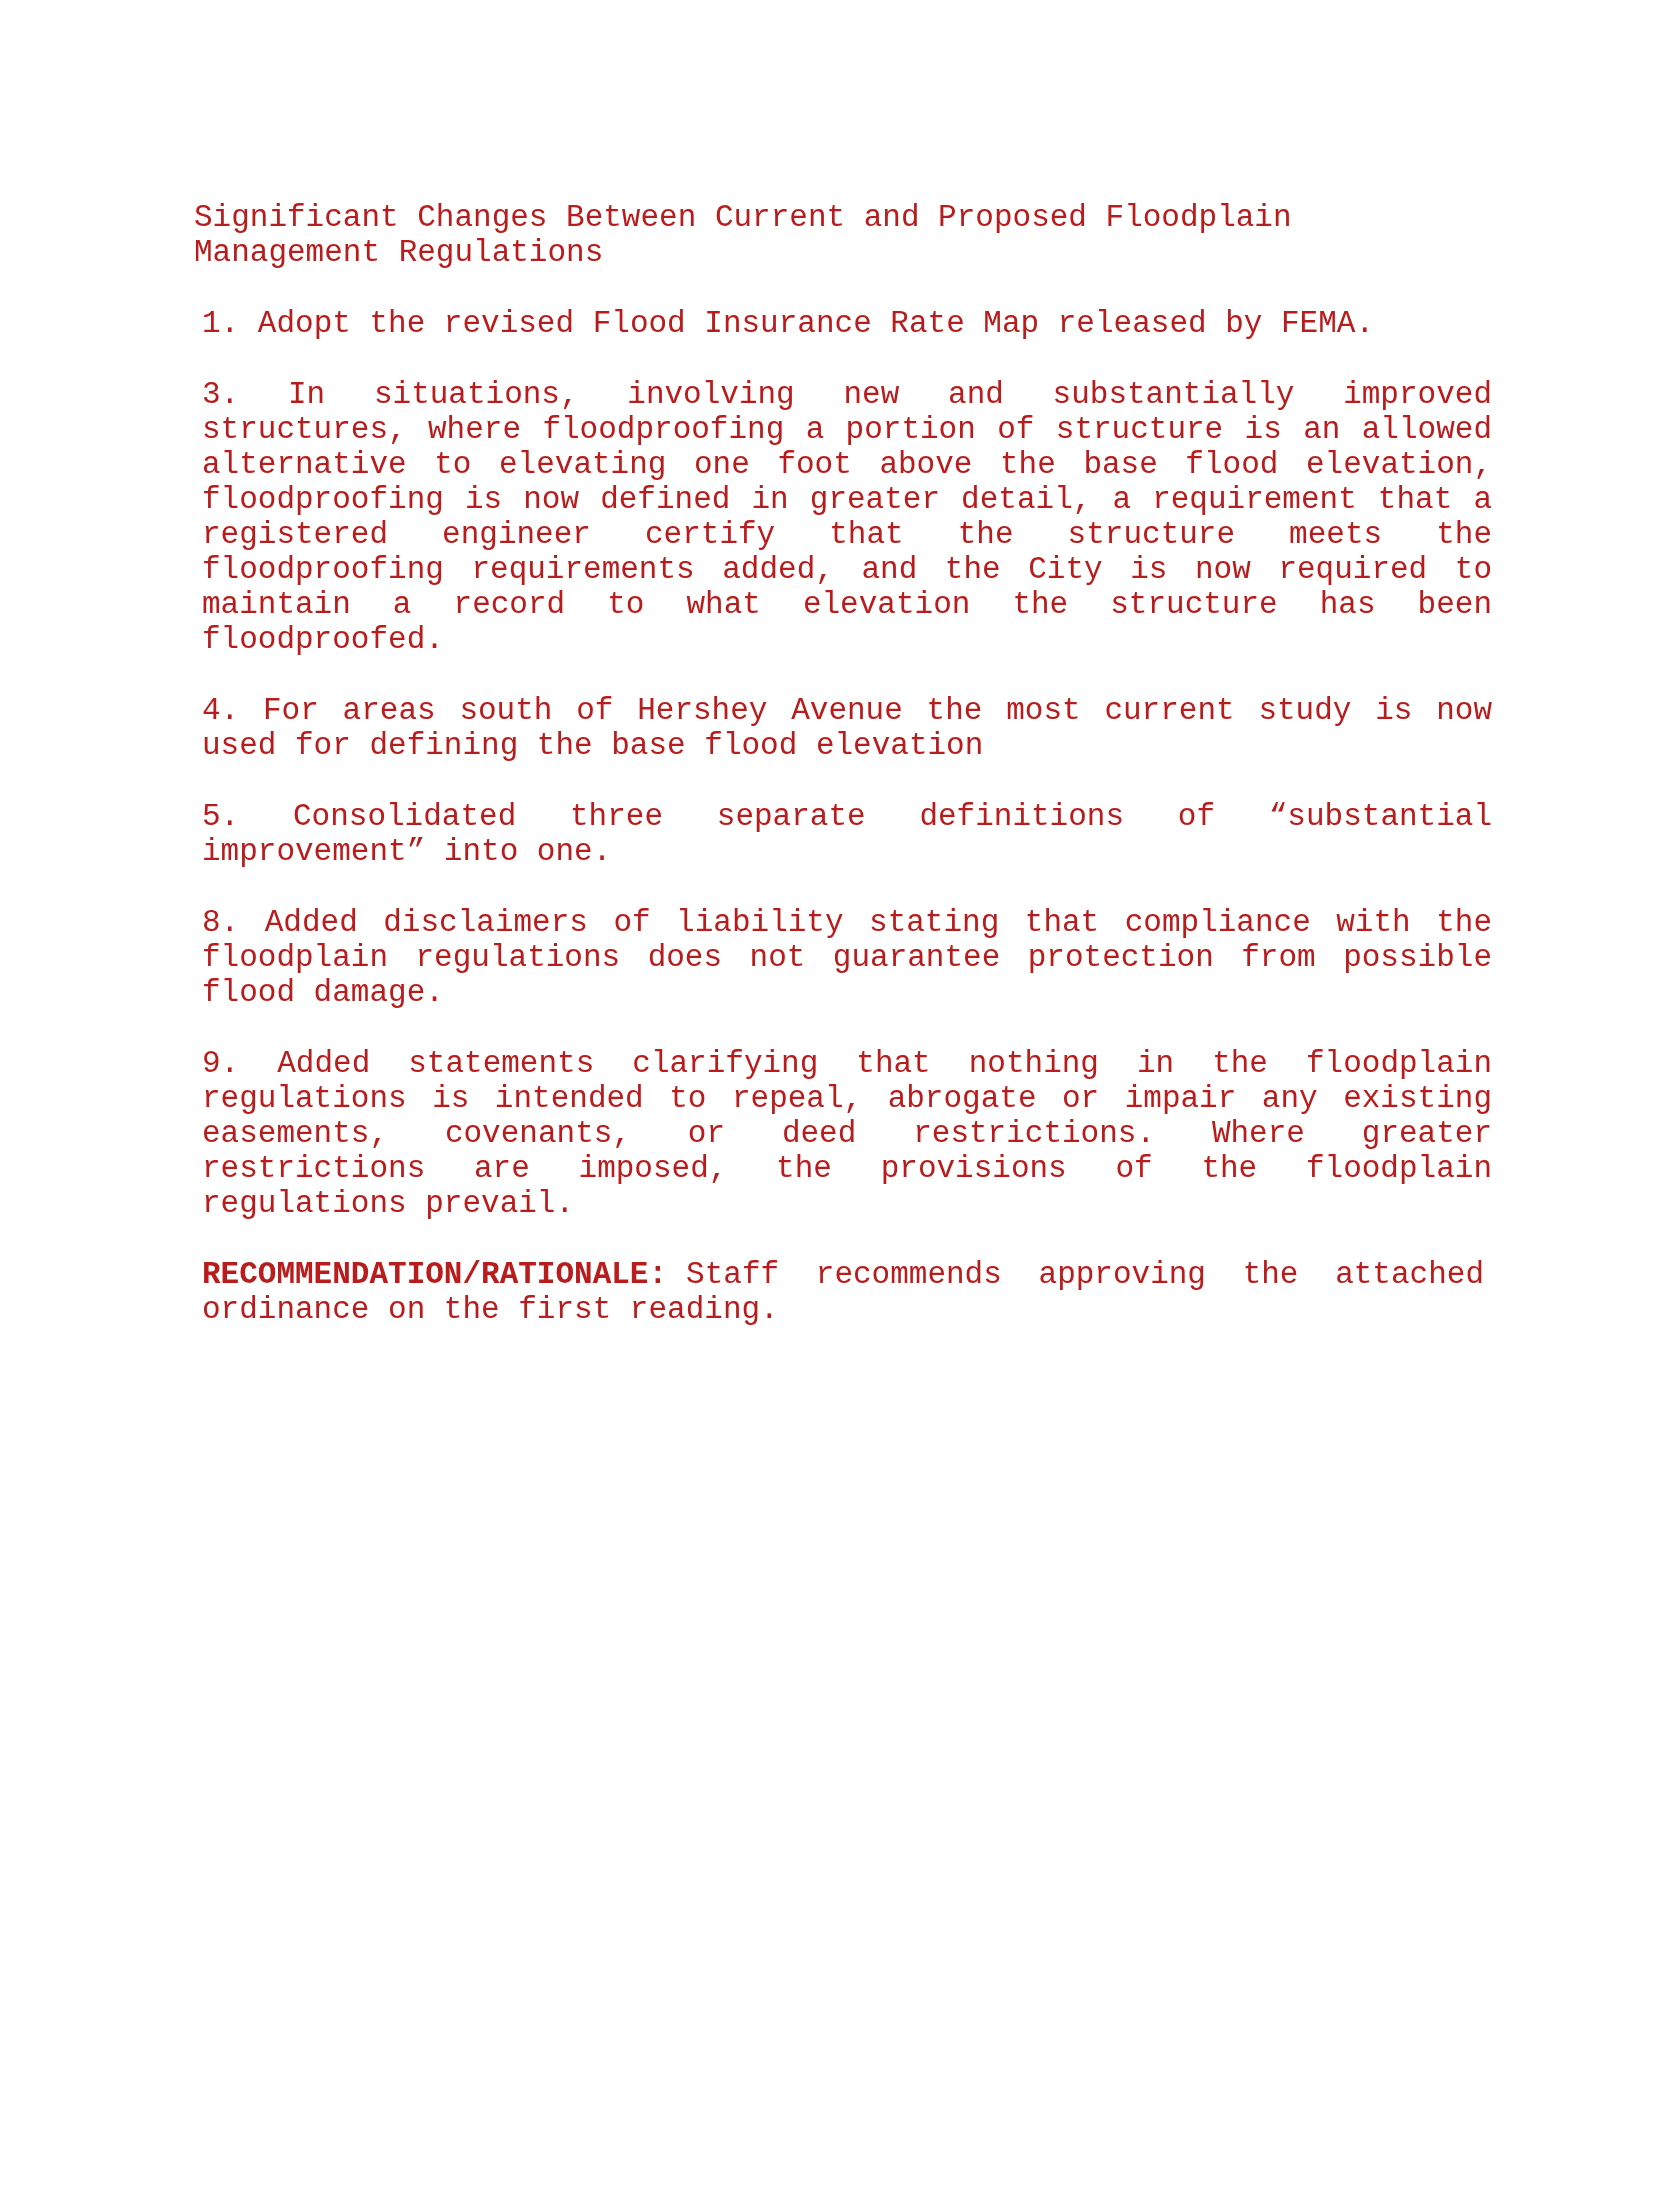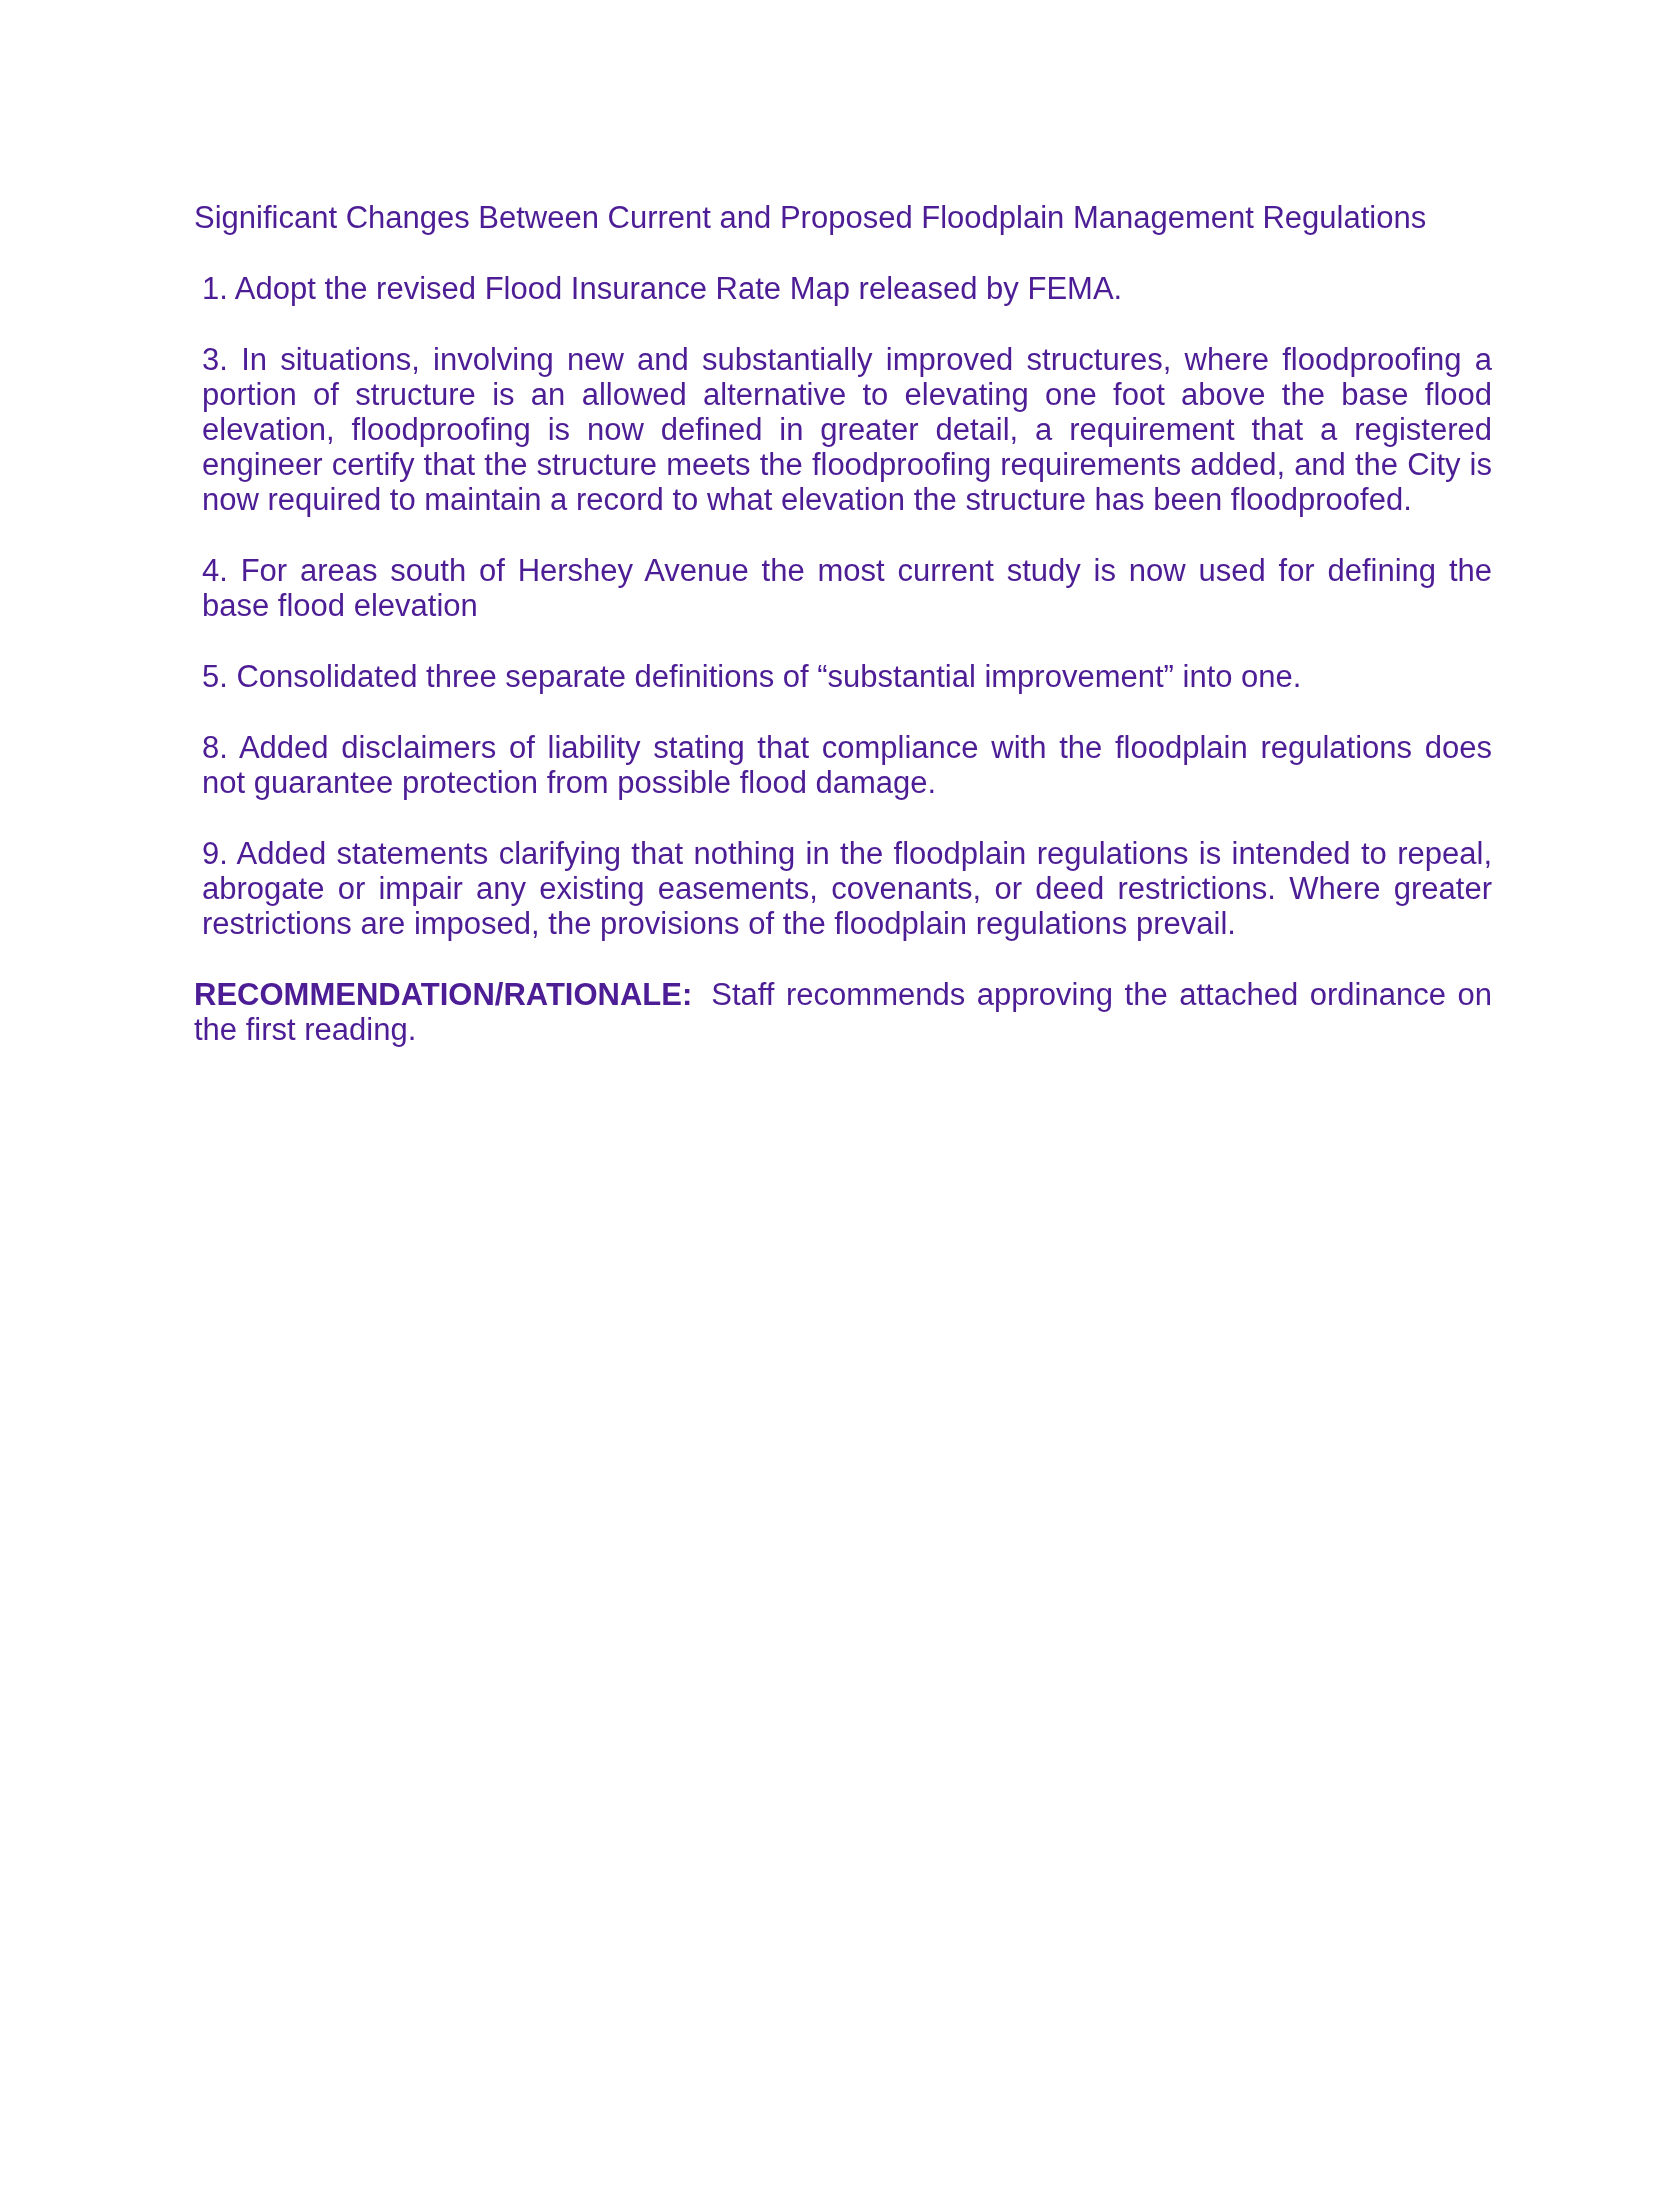--- a/index.html
+++ b/index.html
@@ -2,28 +2,28 @@
 <html style="font-size:8px"><head>
 <meta charset="utf-8">
 <style>
   html, body { margin: 0; padding: 0; background: #ffffff; }
   body { width: 1680px; height: 2194px; position: relative; overflow: hidden; }
   .page {
     position: absolute;
     left: 194px;
     top: 200px;
     width: 1298px;
-    font-family: Liberation Sans, sans-serif;
+    font-family: Liberation Mono, monospace;
     font-size: 31px;
     line-height: 35px;
-    color: #4c1d95;
+    color: #b91c1c;
   }
   .title { margin: 0 0 36px 0; text-align: left; }
   .item { margin: 0 0 36px 8px; text-align: justify; text-align-last: left; }
-  .rec { margin: 0; text-align: justify; text-align-last: left; }
+  .rec { margin: 8px; text-align: justify; text-align-last: left; }
   .rec-label { font-weight: bold; margin-right: 19px; }
 </style>
 </head>
 <body>
 
 <div class="page">
   <p class="title">Significant Changes Between Current and Proposed Floodplain Management Regulations</p>
 
   <p class="item"><span>1.</span> <span>Adopt the revised Flood Insurance Rate Map released by FEMA.</span></p>
   <p class="item"><span>3.</span> <span>In situations, involving new and substantially improved structures, where floodproofing a portion of structure is an allowed alternative to elevating one foot above the base flood elevation, floodproofing is now defined in greater detail, a requirement that a registered engineer certify that the structure meets the floodproofing requirements added, and the City is now required to maintain a record to what elevation the structure has been floodproofed.</span></p>

